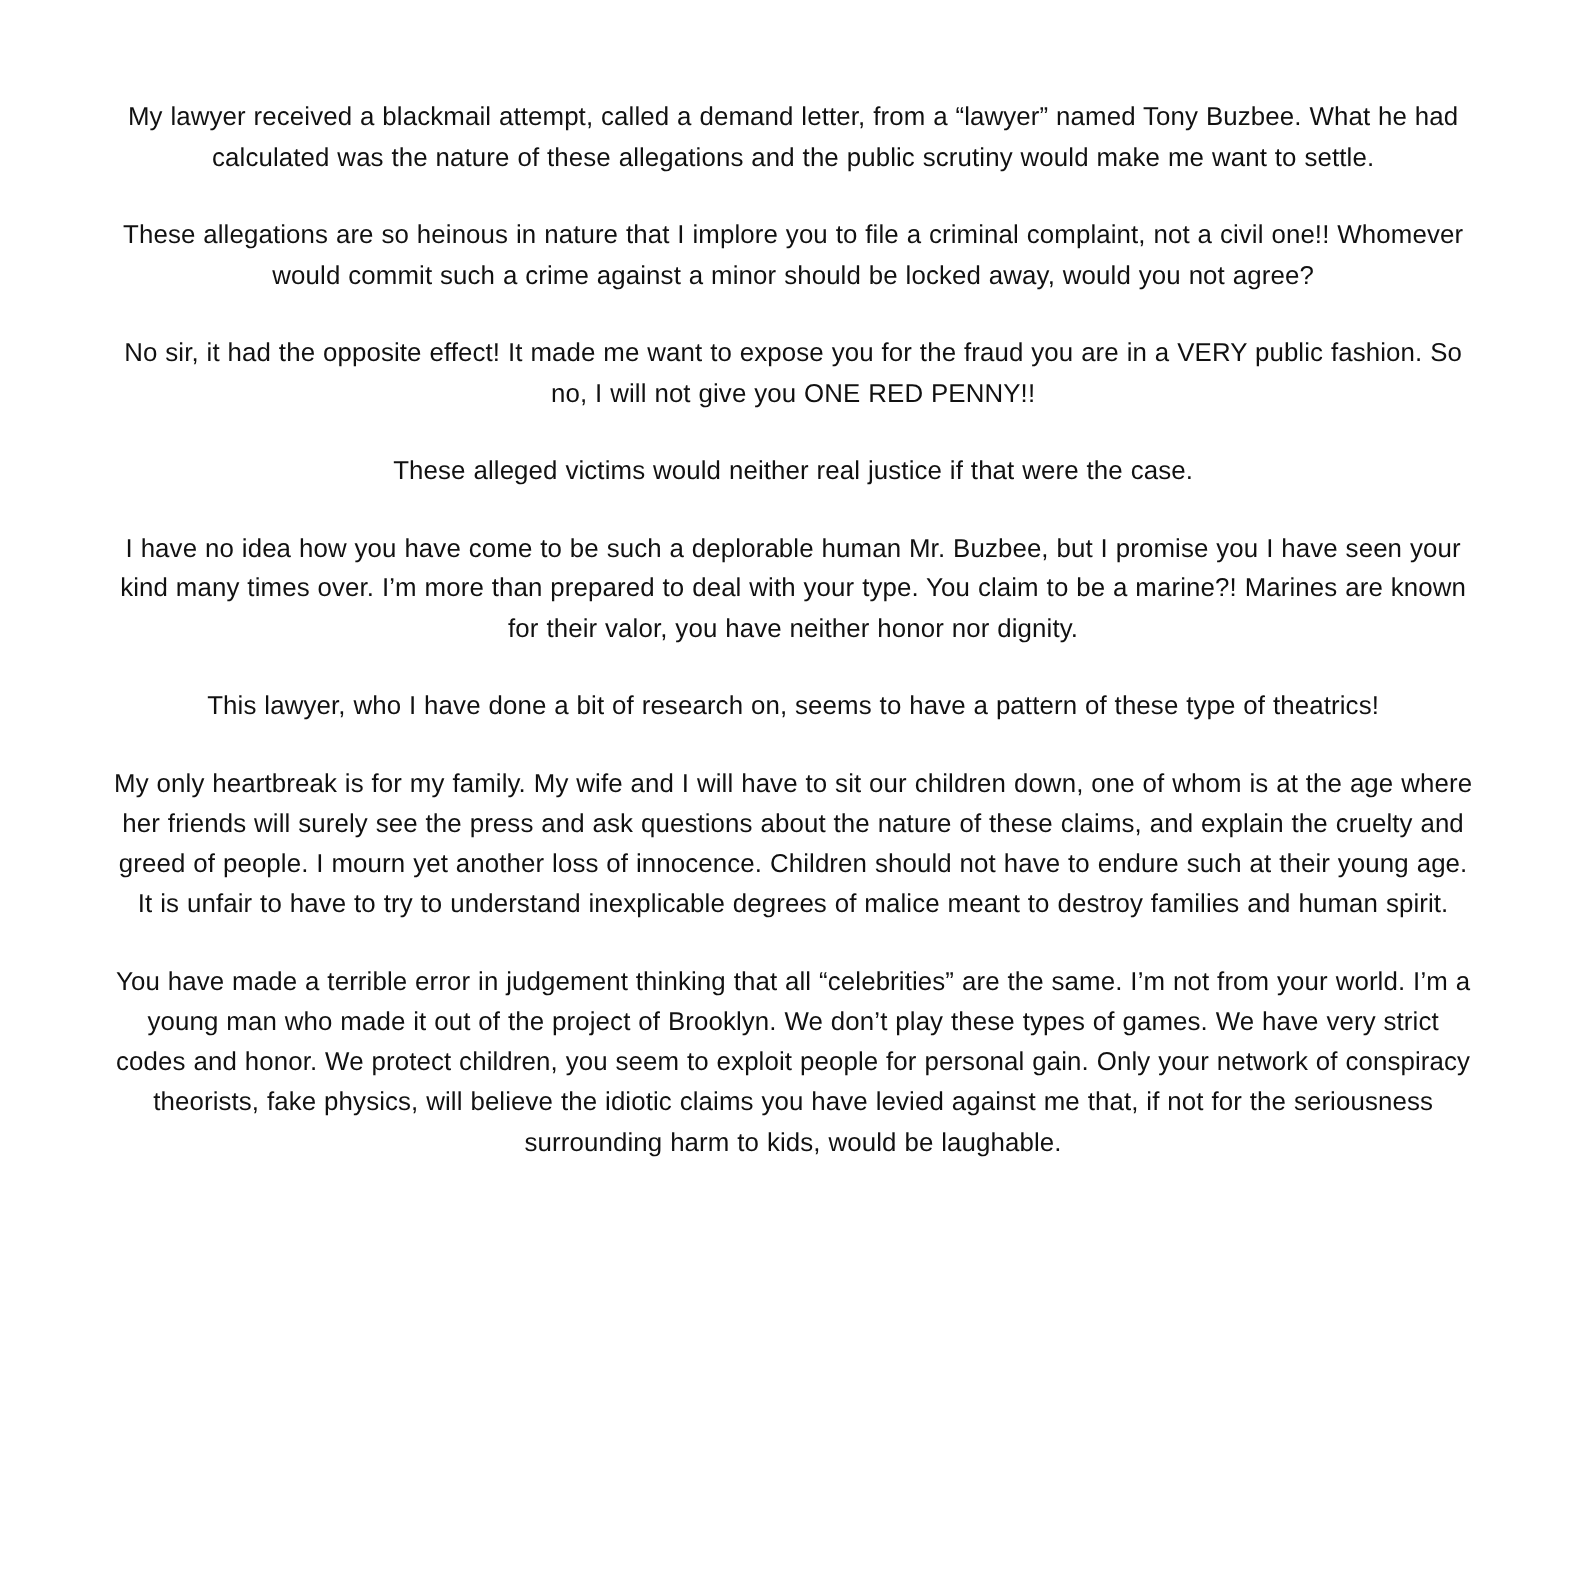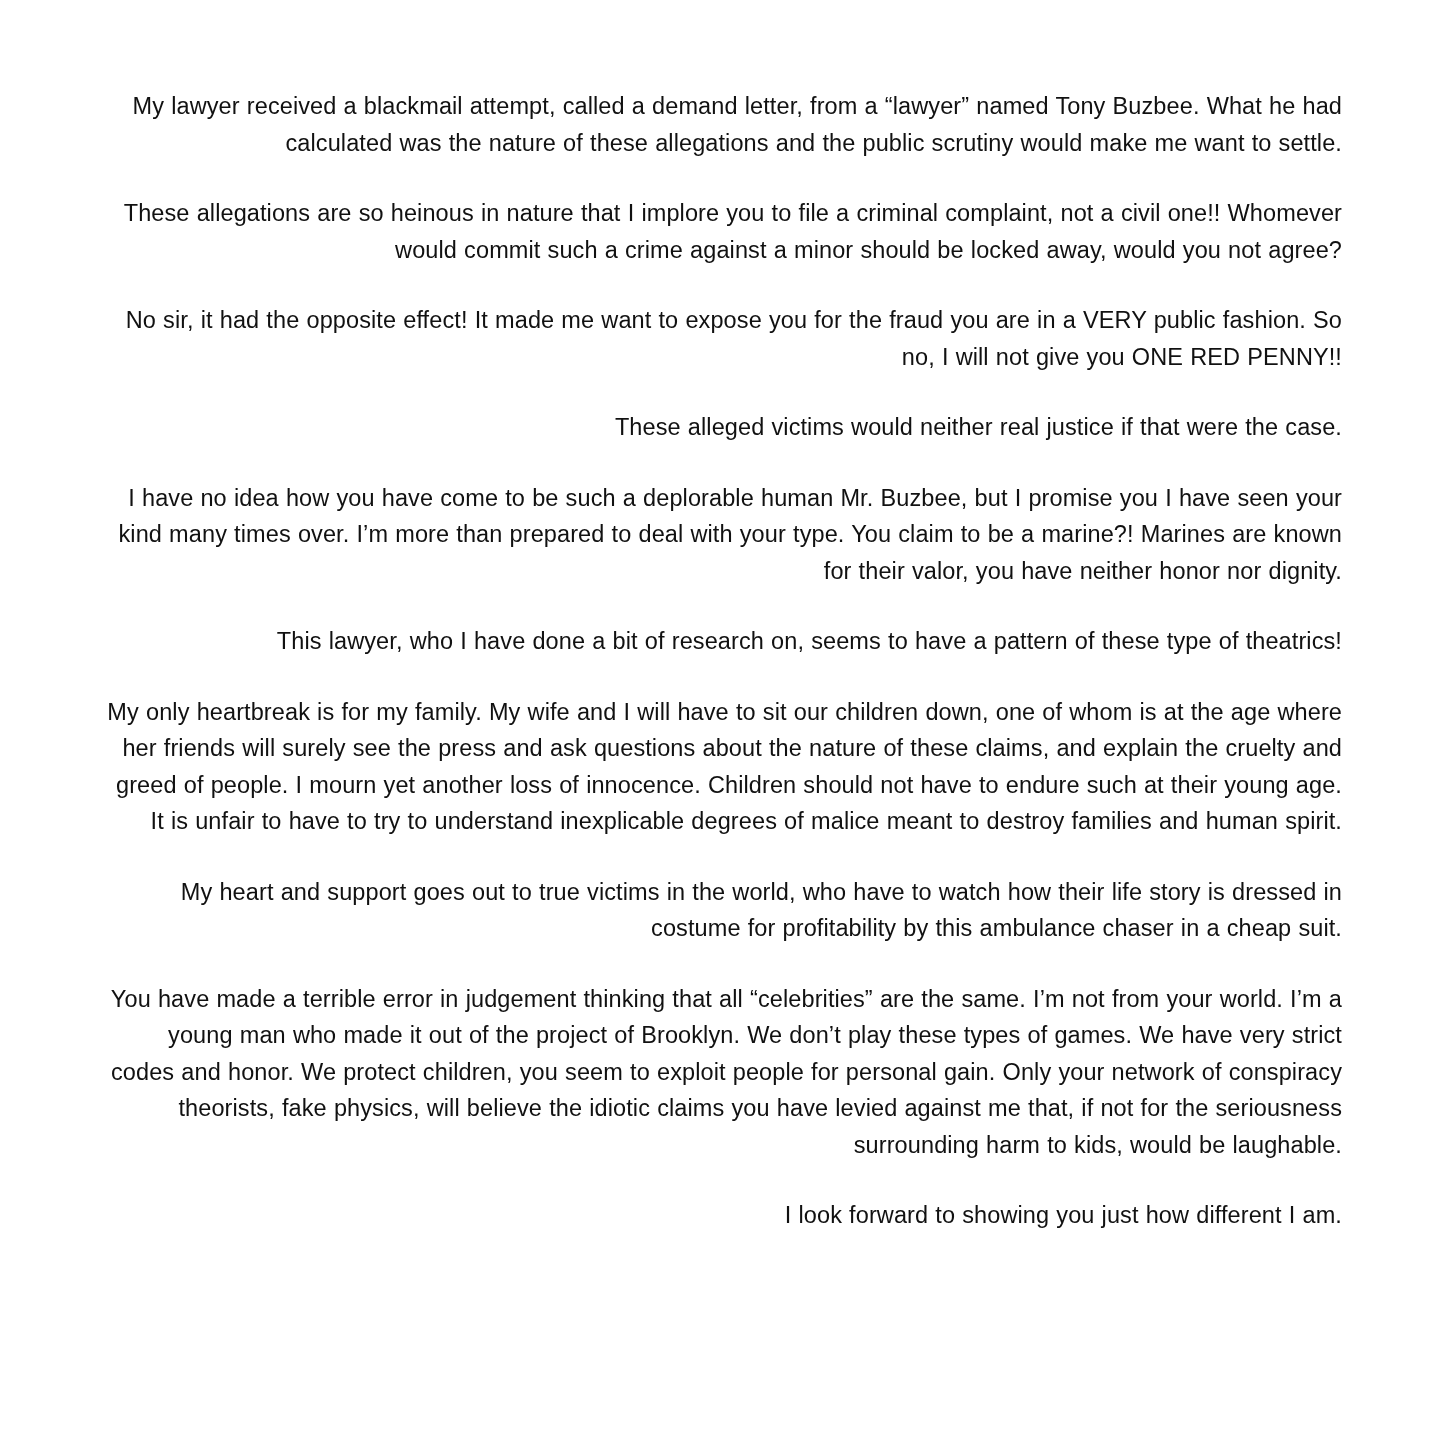--- a/index.html
+++ b/index.html
@@ -20,32 +20,30 @@
     padding: 88px 98px 0 100px;
     background: #ffffff;
   }
   .statement p {
     margin: 0 0 34px 0;
     font-size: 23.5px;
     line-height: 36.5px;
     color: #111111;
     letter-spacing: 0.1px;
     word-spacing: 0.5px;
-    text-align: right;
+    text-align: center;
   }
 </style>
 </head>
 <body>
 
 <div class="page">
   <div class="statement">
     <p>My lawyer received a blackmail attempt, called a demand letter, from a “lawyer” named Tony Buzbee. What he had calculated was the nature of these allegations and the public scrutiny would make me want to settle.</p>
     <p>These allegations are so heinous in nature that I implore you to file a criminal complaint, not a civil one!! Whomever would commit such a crime against a minor should be locked away, would you not agree?</p>
     <p>No sir, it had the opposite effect! It made me want to expose you for the fraud you are in a VERY public fashion. So no, I will not give you ONE RED PENNY!!</p>
     <p>These alleged victims would neither real justice if that were the case.</p>
     <p>I have no idea how you have come to be such a deplorable human Mr. Buzbee, but I promise you I have seen your kind many times over. I’m more than prepared to deal with your type. You claim to be a marine?! Marines are known for their valor, you have neither honor nor dignity.</p>
     <p>This lawyer, who I have done a bit of research on, seems to have a pattern of these type of theatrics!</p>
     <p>My only heartbreak is for my family. My wife and I will have to sit our children down, one of whom is at the age where her friends will surely see the press and ask questions about the nature of these claims, and explain the cruelty and greed of people. I mourn yet another loss of innocence. Children should not have to endure such at their young age. It is unfair to have to try to understand inexplicable degrees of malice meant to destroy families and human spirit.</p>
-    <p>My heart and support goes out to true victims in the world, who have to watch how their life story is dressed in costume for profitability by this ambulance chaser in a cheap suit.</p>
     <p>You have made a terrible error in judgement thinking that all “celebrities” are the same. I’m not from your world. I’m a young man who made it out of the project of Brooklyn. We don’t play these types of games. We have very strict codes and honor. We protect children, you seem to exploit people for personal gain. Only your network of conspiracy theorists, fake physics, will believe the idiotic claims you have levied against me that, if not for the seriousness surrounding harm to kids, would be laughable.</p>
-    <p>I look forward to showing you just how different I am.</p>
   </div>
 </div>
 
 </body></html>

